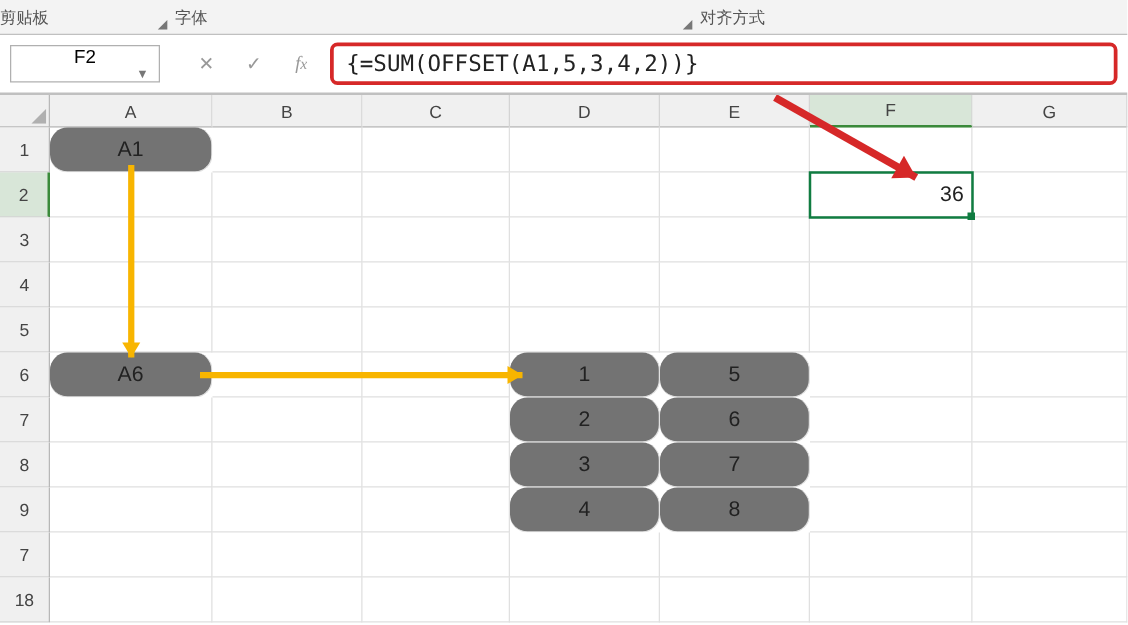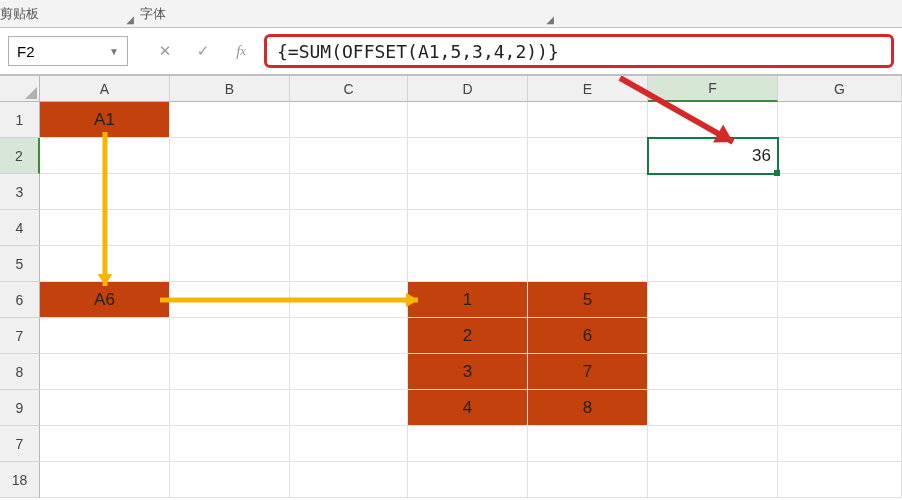--- a/index.html
+++ b/index.html
@@ -1,54 +1,57 @@
 <!DOCTYPE html>
 <html><head>
 <meta charset="utf-8">
 <style>
 *{box-sizing:border-box;margin:0;padding:0;}
 body{font-family:"Segoe UI",Arial,sans-serif;font-size:14px;background:#fff;overflow:hidden;width:902px;height:500px;}
 .ribbon-tabs{height:28px;display:flex;border-bottom:1px solid #c0c0c0;background:#f3f3f3;}
 .ribbon-group{flex:1;display:flex;align-items:center;justify-content:flex-start;position:relative;color:#555;font-size:13px;}
 .ribbon-group .launcher{position:absolute;right:6px;bottom:2px;font-size:10px;color:#777;}
 .formula-row{height:48px;display:flex;align-items:center;padding:10px 8px;gap:8px;border-bottom:2px solid #c0c0c0;}
-.name-box{width:120px;height:30px;border:1px solid #b0b0b0;background:#fff;display:flex;align-items:center;padding:0 8px;font-size:15px;font-family:"Microsoft YaHei",Arial;}
+.name-box{width:120px;height:30px;border:1px solid #b0b0b0;background:#fff;display:flex;align-items:center;padding:0 8px;font-size:15px;font-family:"Microsoft YaHei",Arial;flex-direction:column;}
 .name-box .dd{margin-left:auto;color:#777;font-size:10px;}
 .fb-sep{width:6px;}
 .fb-btn{width:30px;height:30px;display:flex;align-items:center;justify-content:center;color:#999;font-size:15px;}
 .fx{font-style:italic;font-family:"Times New Roman",serif;}
 .formula-box{flex:1;height:34px;border:3px solid #d62828;border-radius:6px;padding:0 10px;display:flex;align-items:center;font-family:"Consolas",monospace;font-size:18px;color:#222;}
 .grid{position:relative;}
 .corner{position:absolute;left:0;top:0;width:40px;height:26px;background:#f0f0f0;border-right:1px solid #b8b8b8;border-bottom:1px solid #b8b8b8;}
 .corner svg{position:absolute;right:2px;bottom:2px;}
 .col-headers{position:absolute;left:40px;top:0;height:26px;display:flex;}
 .col-h{height:26px;border-right:1px solid #d4d4d4;border-bottom:1px solid #b8b8b8;background:#f0f0f0;display:flex;align-items:center;justify-content:center;color:#444;font-size:14px;}
 .col-h.active{background:#d8e6d8;border-bottom:2px solid #3a8a3a;}
 .row-headers{position:absolute;left:0;top:26px;width:40px;}
 .row-h{width:40px;height:36px;border-right:1px solid #b8b8b8;border-bottom:1px solid #d4d4d4;background:#f0f0f0;display:flex;align-items:center;justify-content:center;color:#444;font-size:14px;}
 .row-h.active{background:#d8e6d8;border-right:2px solid #3a8a3a;}
 .cells{position:absolute;left:40px;top:26px;}
 .cell{position:absolute;border-right:1px solid #e0e0e0;border-bottom:1px solid #e0e0e0;display:flex;align-items:center;justify-content:center;font-size:17px;font-family:"Arial";color:#222;padding:0 6px;}
 .cell.num{justify-content:flex-end;}
-.hl-yellow{background:#c2410c;}
+.hl-yellow{background:#737373;border-radius:14px;}
 .selected{outline:2px solid #107c41;outline-offset:-1px;z-index:5;}
 .fill-handle{position:absolute;width:6px;height:6px;background:#107c41;right:-3px;bottom:-3px;}
 .overlay{position:absolute;pointer-events:none;z-index:10;}
 </style>
 </head>
 <body>
 
 <div class="ribbon-tabs">
  <div class="ribbon-group" style="flex:0 0 140px">
   <span>剪贴板</span>
   <span class="launcher">◢</span>
  </div>
  <div class="ribbon-group" style="flex:0 0 420px">
   <span>字体</span>
   <span class="launcher">◢</span>
+ </div>
+ <div class="ribbon-group">
+  <span>对齐方式</span>
  </div>
 </div>
 
 <div class="formula-row">
  <div class="name-box">
   <span>F2</span>
   <span class="dd">▼</span>
  </div>
  <div class="fb-sep"></div>
  <div class="fb-btn">✕</div>

